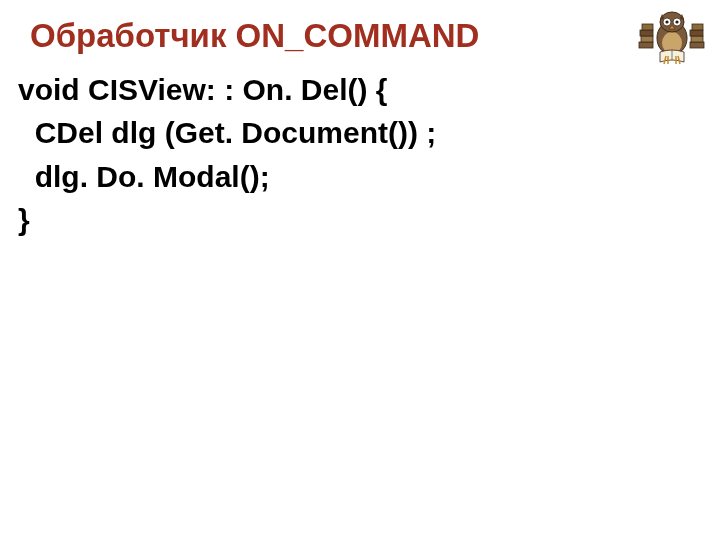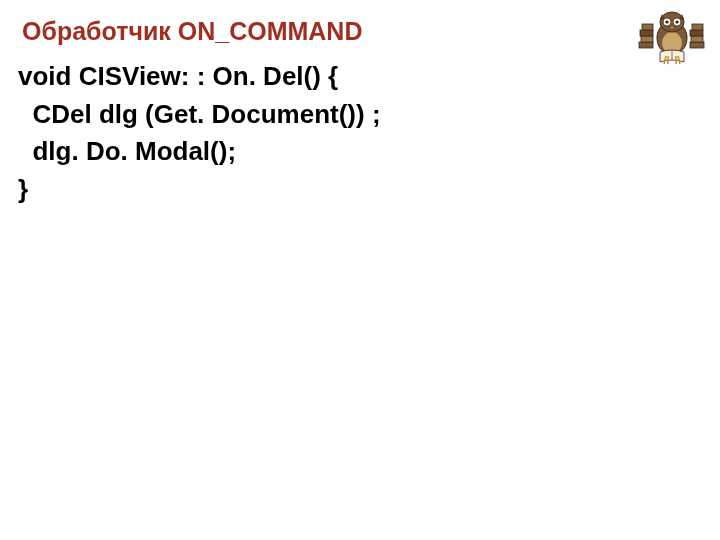--- a/index.html
+++ b/index.html
@@ -13,29 +13,29 @@
     overflow: hidden;
   }
   .slide {
     position: relative;
     width: 720px;
     height: 540px;
     box-sizing: border-box;
     padding: 16px 18px 0 18px;
   }
   .heading {
-    font-size: 25px;
+    font-size: 33px;
     font-weight: 700;
     color: #a12f20;
     letter-spacing: 0px;
-    margin: 0 0 12px 4px;
+    margin: 0 0 12px 12px;
     line-height: 1.2;
   }
   .code {
-    font-size: 26px;
+    font-size: 30px;
     font-weight: 700;
     color: #000000;
     line-height: 1.45;
     white-space: pre;
     font-family: Arial, Helvetica, sans-serif;
   }
   .owl {
     position: absolute;
     top: 8px;
     right: 14px;

